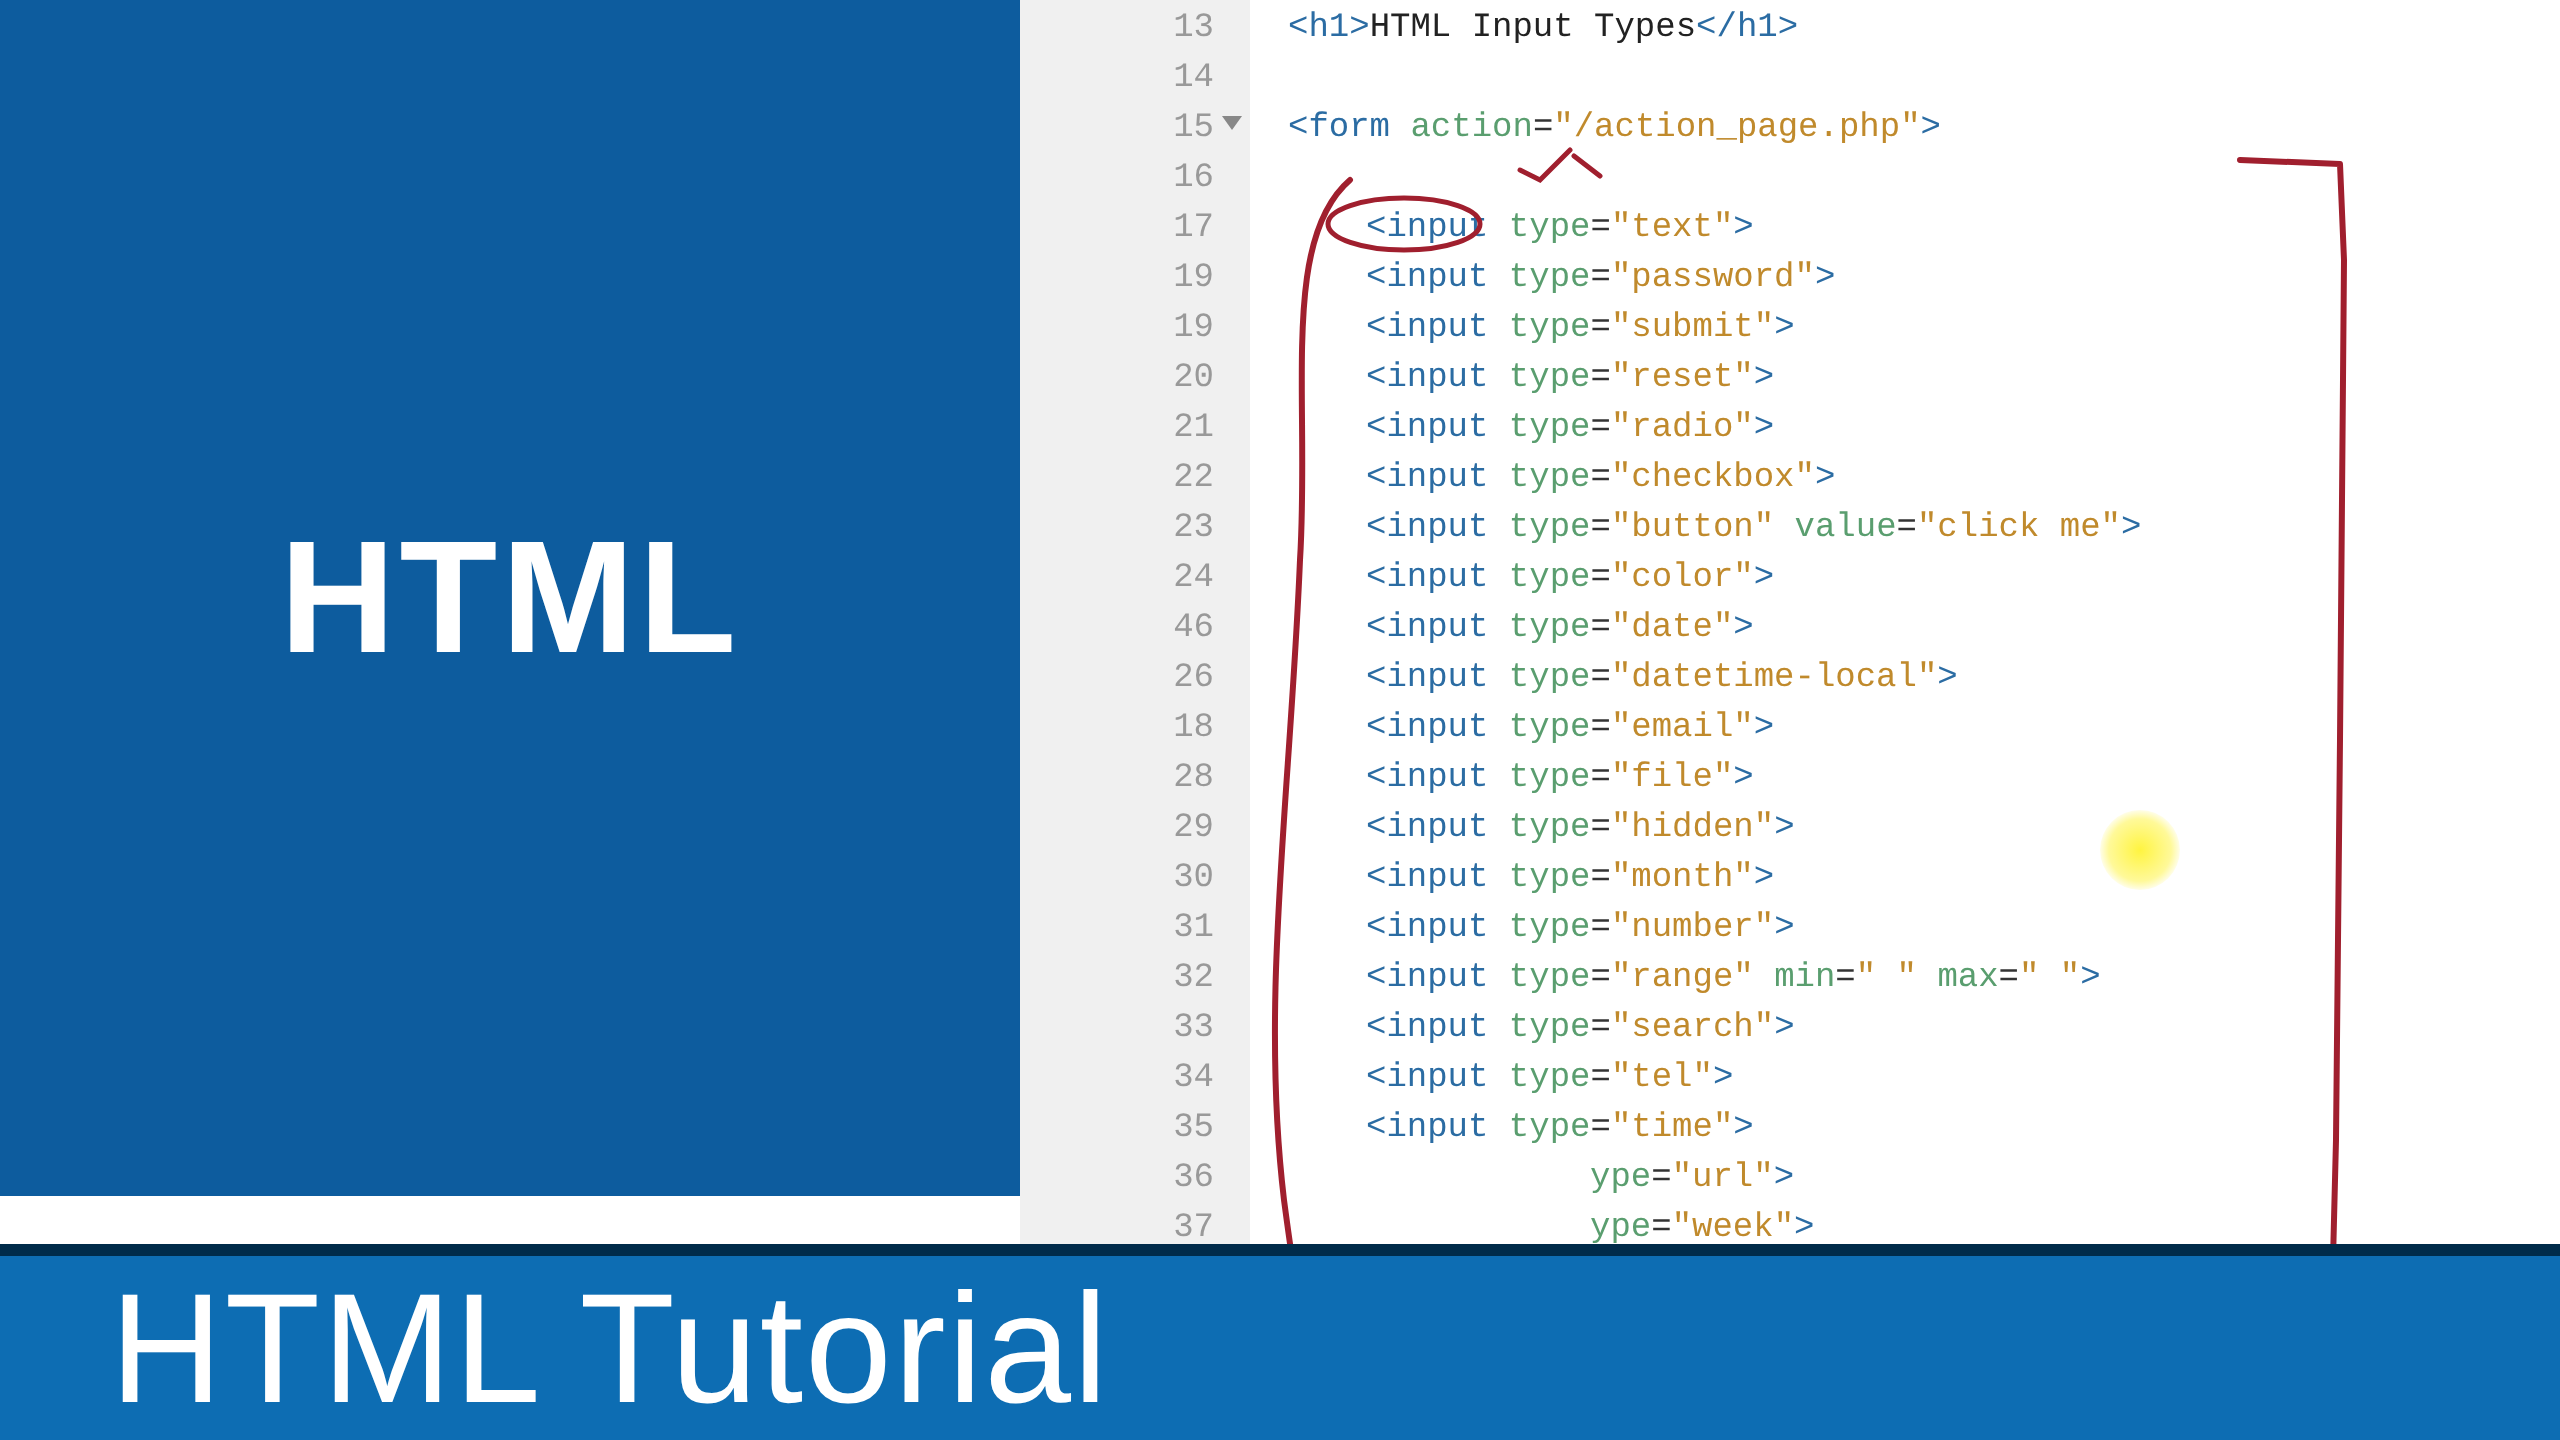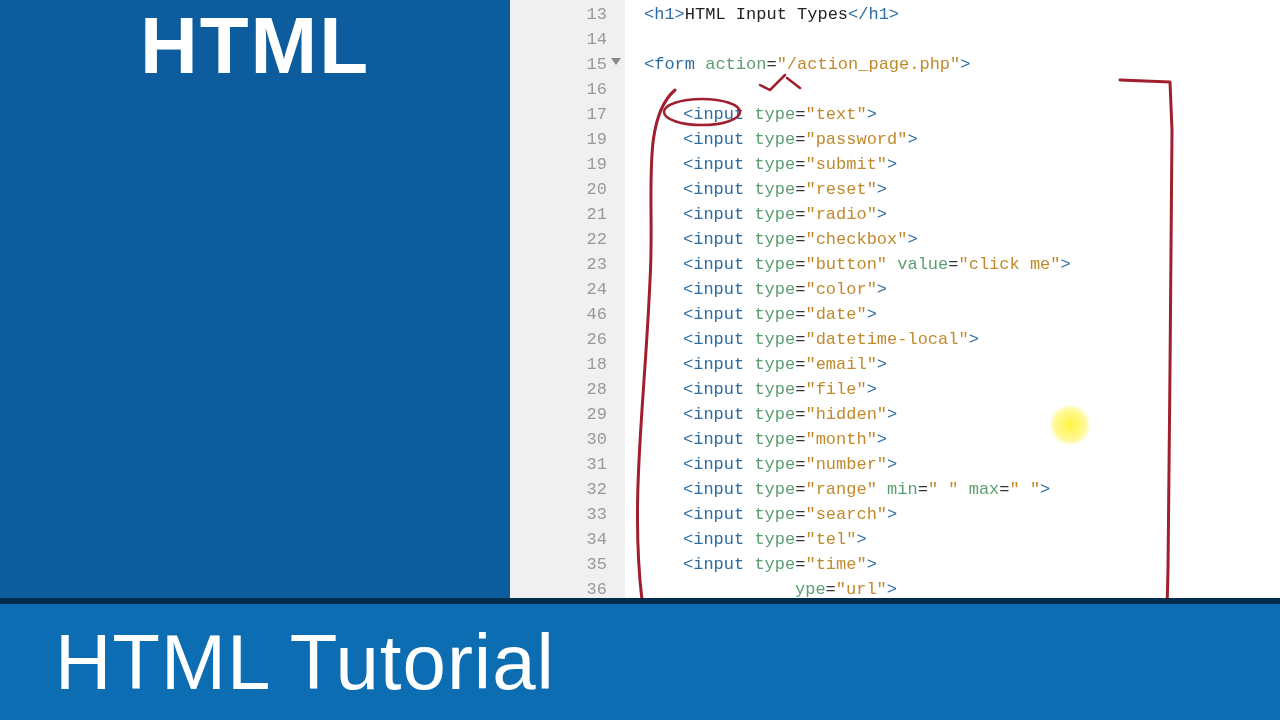--- a/index.html
+++ b/index.html
@@ -14,40 +14,40 @@
   .left-panel {
     position: absolute;
     left: 0;
     top: 0;
     width: 510px;
     height: 598px;
     background: #0d5c9e;
     display: flex;
     flex-direction: column;
     align-items: center;
-    justify-content: space-between;
+    justify-content: center;
   }
   .left-panel .t1 {
     color: #fff;
     font-size: 80px;
     font-weight: bold;
     letter-spacing: 2px;
   }
   .left-panel .t2, .left-panel .t3 {
     color: #f7c948;
     font-size: 80px;
     font-weight: bold;
     letter-spacing: 1px;
   }
   .bottom-bar {
     position: absolute;
     left: 0;
     bottom: 0;
     width: 1280px;
-    height: 122px;
+    height: 98px;
     background: #0d6db3;
     border-top: 6px solid #002b4a;
     display: flex;
     align-items: center;
     padding-left: 55px;
   }
   .bottom-bar .title {
     color: #fff;
     font-size: 78px;
     font-weight: 500;

